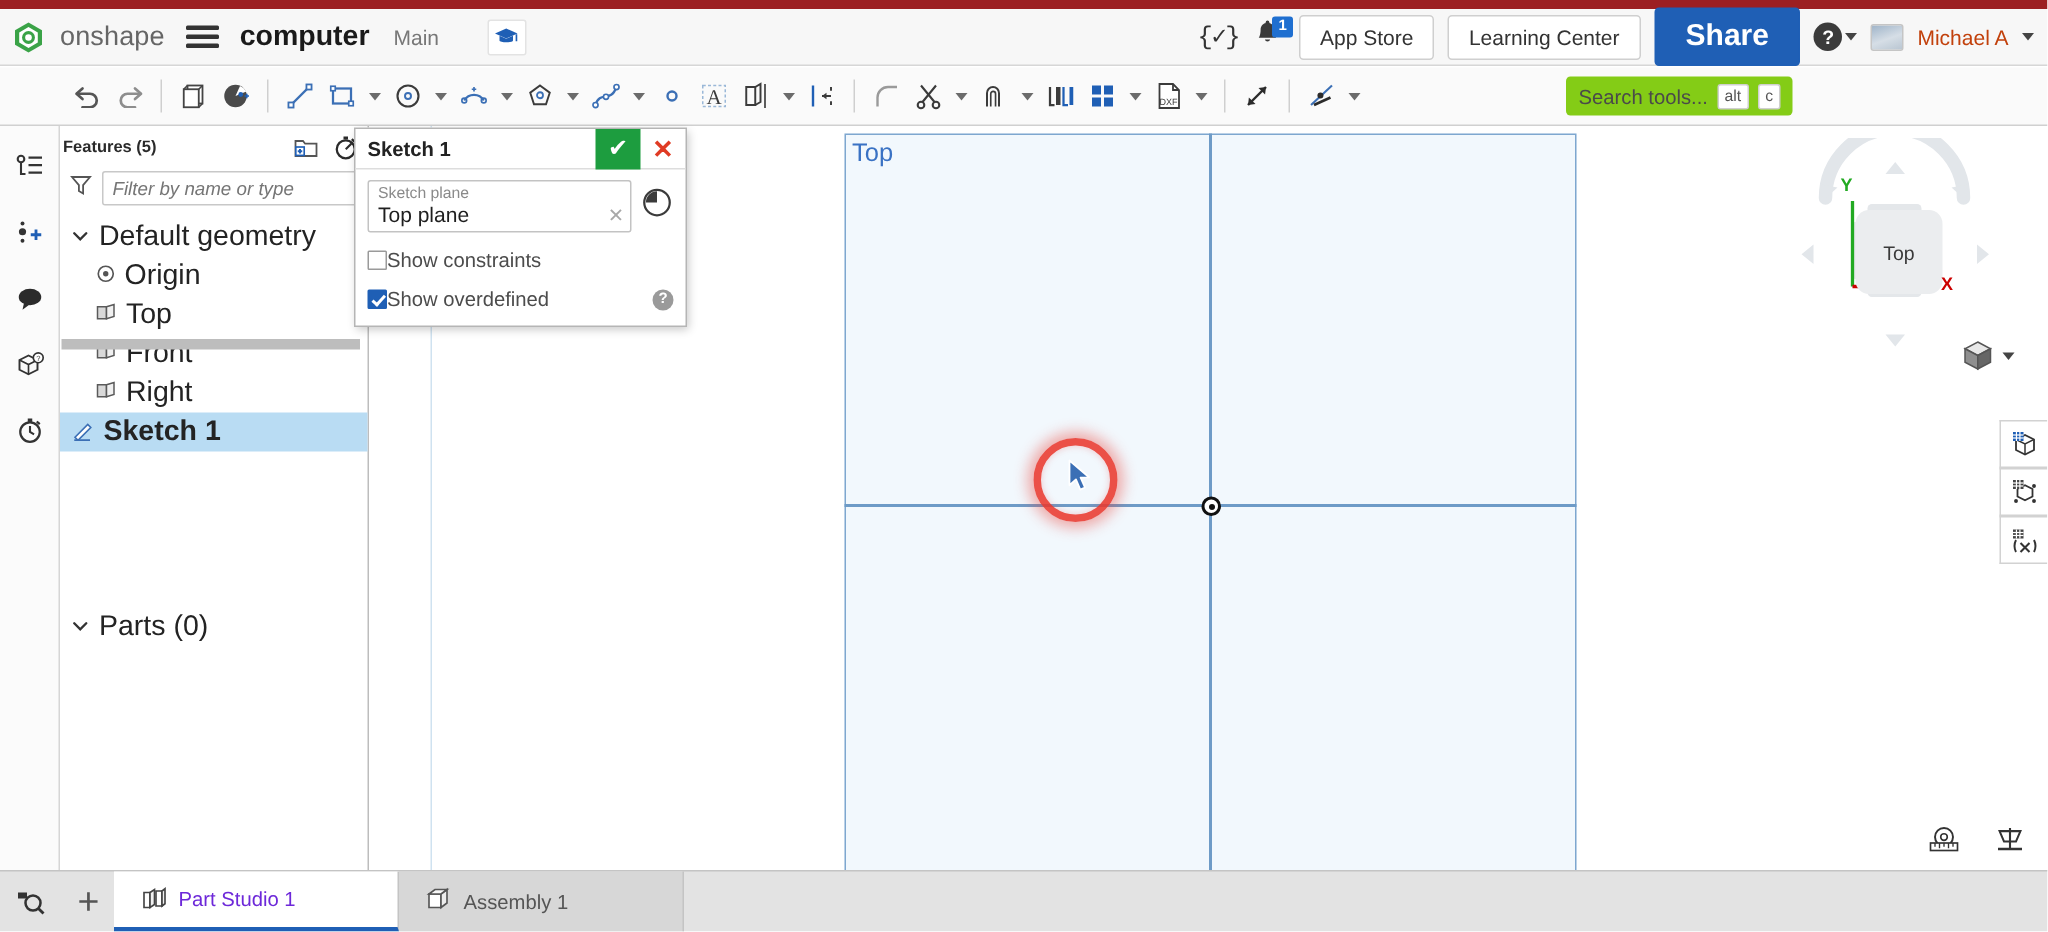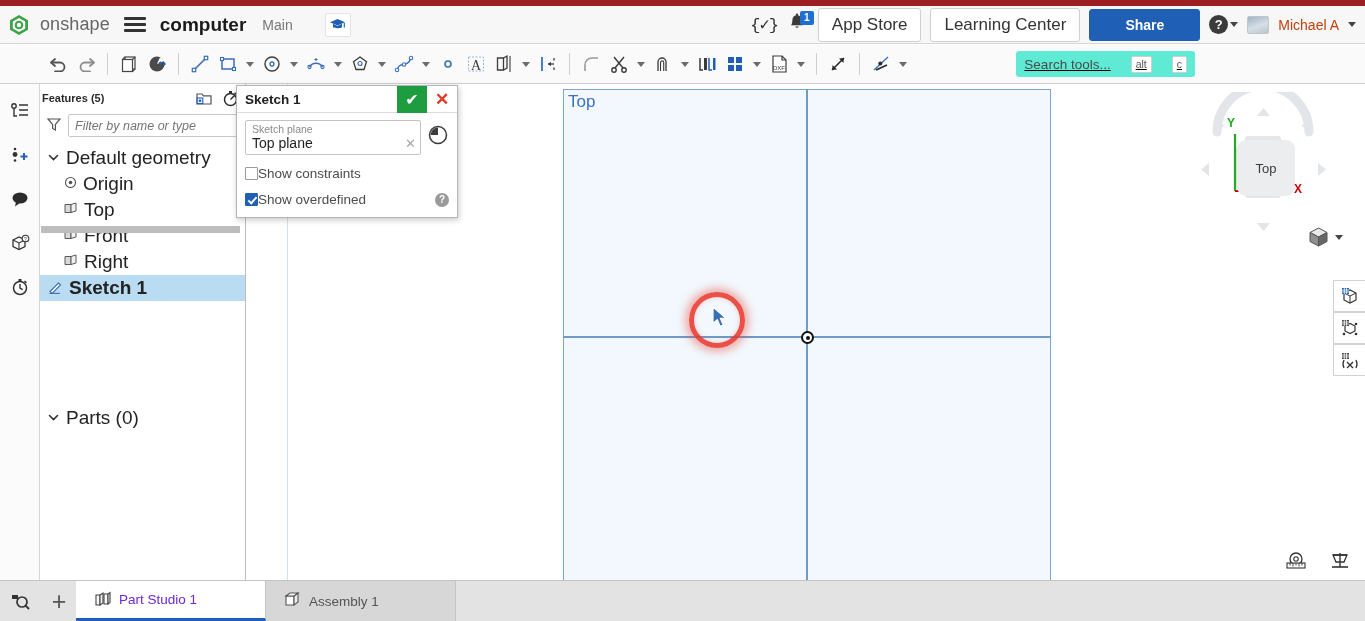--- a/index.html
+++ b/index.html
@@ -38,25 +38,25 @@
   .hdr-right { margin-left: auto; display: flex; align-items: center; gap: 9px; padding-right: 9px; }
   .fs-icon { font-size: 17px; color: #333; font-family: "Liberation Mono", monospace; letter-spacing:-1px;}
   .bell-wrap { position: relative; width: 22px; height: 24px; }
   .badge {
     position: absolute; top: -2px; right: -5px; background: #1f6fd0; color: #fff;
     font-size: 10px; font-weight: bold; border-radius: 2px;
     min-width: 14px; height: 14px; line-height: 14px; text-align: center; padding: 0 2px;
   }
   .hdr-btn {
     background: #fff; border: 1px solid #cfcfcf; border-radius: 3px;
-    font-size: 17px; color: #333; padding: 6px 13px; cursor: pointer; white-space: nowrap;
+    font-size: 14px; color: #333; padding: 6px 13px; cursor: pointer; white-space: nowrap;
   }
   .share-btn {
     background: #1f5fb5; color: #fff; border: 1px solid #1f5fb5; border-radius: 3px;
-    font-size: 14px; font-weight: bold; padding: 7px 35px; cursor: pointer;
+    font-size: 20px; font-weight: bold; padding: 7px 20px; cursor: pointer;
   }
   .help-wrap { display: flex; align-items: center; gap: 2px; cursor: pointer; }
   .qmark {
     width: 19px; height: 19px; border-radius: 50%; background: #3b3b3b; color: #fff;
     font-size: 13px; font-weight: bold; display: flex; align-items: center; justify-content: center;
   }
   .caret { width:0;height:0;border-left:4px solid transparent;border-right:4px solid transparent;
     border-top:5px solid #444; }
   .avatar { width: 22px; height: 18px; background: linear-gradient(160deg,#9fb4c9,#d6dee6 55%,#b9c6d2);
     border: 1px solid #c5c5c5; border-radius:2px; }
@@ -70,22 +70,22 @@
   }
   .tb-item { width: 28px; height: 30px; display:flex; align-items:center; justify-content:center;
     cursor: pointer; border-radius: 2px; }
   .tb-caret { width: 16px; height: 30px; display:flex; align-items:center; justify-content:center;
     cursor:pointer; }
   .tb-caret:after { content:""; width:0;height:0;border-left:4px solid transparent;
     border-right:4px solid transparent;border-top:5px solid #6b6b6b; }
   .tb-sep { width: 1px; height: 22px; background: #cfcfcf; margin: 0 7px; }
   .search-tools {
     margin-left: auto; margin-right: 170px;
-    background: #5eead4; border-radius: 3px; height: 26px; display: flex; align-items: center;
-    padding: 0 8px; gap: 20px; cursor: text; text-decoration: underline;
+    background: #84cc16; border-radius: 3px; height: 26px; display: flex; align-items: center;
+    padding: 0 8px; gap: 6px; cursor: text;
   }
   .search-tools .st-text { font-size: 13.5px; color: #4a4a4a; }
   .kbd { background: #ffffff; border: 1px solid #cfcfcf; border-radius: 2px;
     font-size: 10.5px; color: #555; padding: 1px 4px; line-height: 13px; }
 
   
   .rail {
     position: absolute; top: 84px; left: 0; width: 40px; height: 496px;
     background: #fbfbfb; border-right: 1px solid #d6d6d6;
   }

